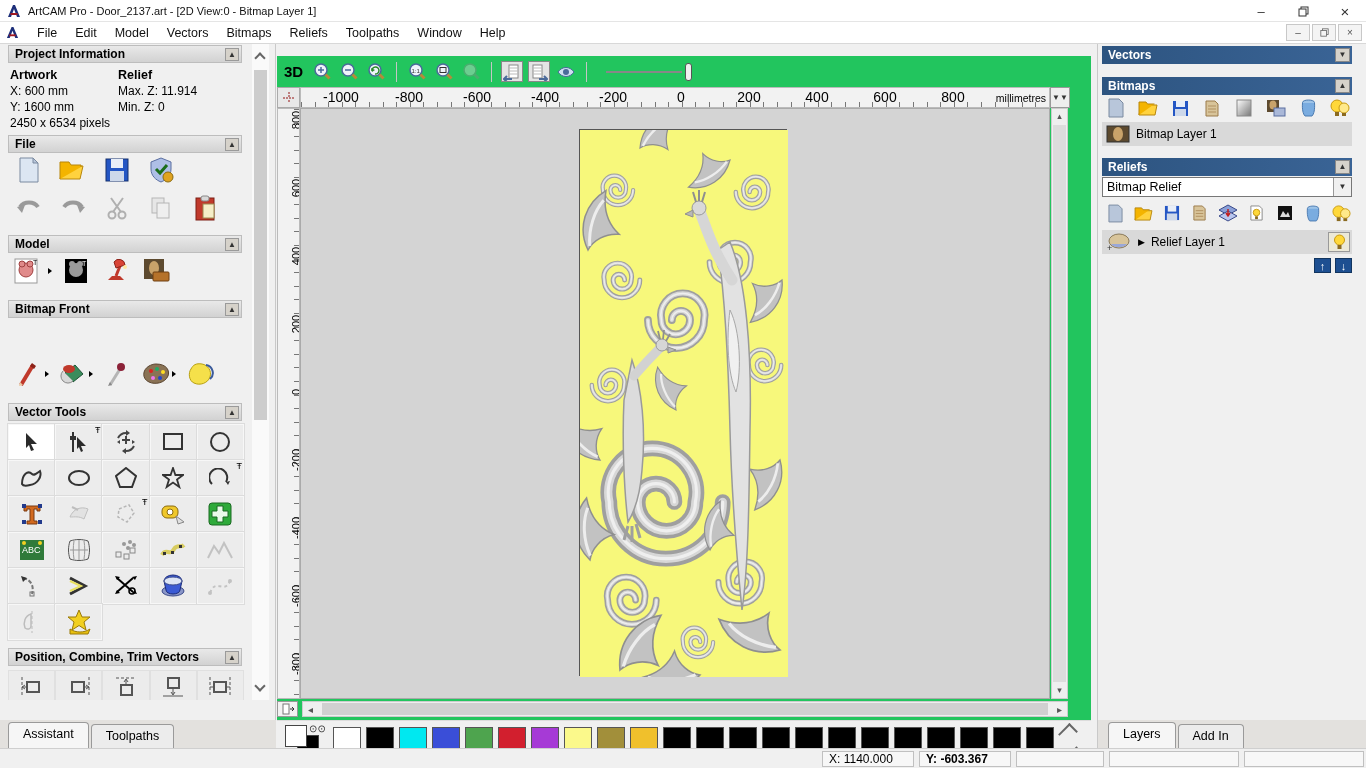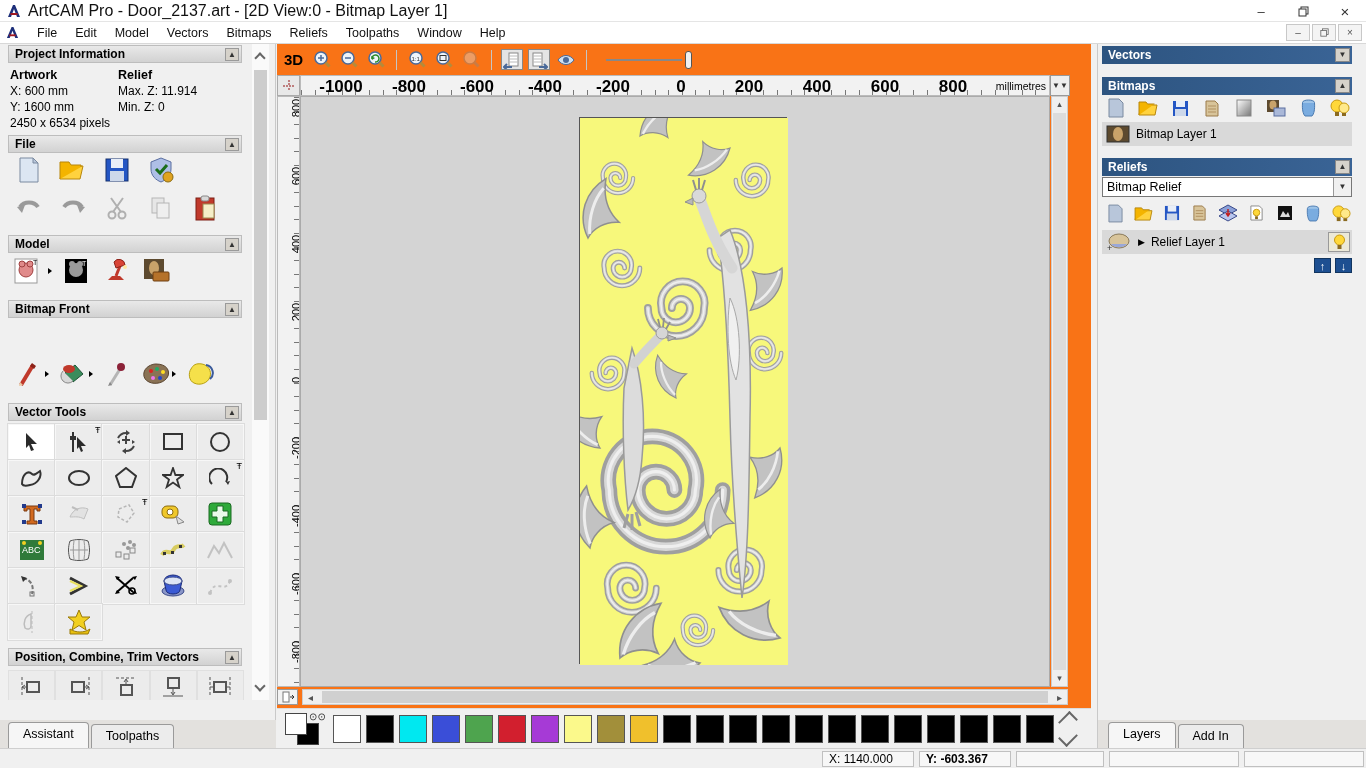--- a/index.html
+++ b/index.html
@@ -2,21 +2,21 @@
 <html><head>
 <meta charset="utf-8">
 <style>
   * { margin:0; padding:0; box-sizing:border-box; font-family:"Liberation Sans", sans-serif; }
   html,body { width:1366px; height:768px; overflow:hidden; background:#f0f0f0; }
   .window { position:relative; width:1366px; height:768px; background:#f0f0f0; font-size:12px; color:#000; }
 
   
   .titlebar { position:absolute; top:0; left:0; right:0; height:22px; background:#ffffff; display:flex; align-items:center; border-bottom:1px solid #e5e5e5; }
   .titlebar .appicon { width:16px; height:14px; margin:0 6px 0 6px; }
-  .titlebar .title { font-size:16px; color:#111; }
+  .titlebar .title { font-size:11px; color:#111; }
   .win-ctrls { margin-left:auto; display:flex; height:100%; }
   .win-btn { width:42px; height:22px; display:flex; align-items:center; justify-content:center; font-size:13px; color:#333; }
 
   
   .menubar { position:absolute; top:22px; left:0; right:0; height:22px; background:#ffffff; display:flex; align-items:center; border-bottom:1px solid #d8d8d8; }
   .menubar .appicon { width:15px; height:13px; margin:0 8px 0 5px; }
   .menu-item { padding:3px 9px; font-size:12.5px; color:#111; cursor:default; }
   .mdi-ctrls { margin-left:auto; display:flex; gap:2px; padding-right:4px; }
   .mdi-btn { width:24px; height:17px; border:1px solid #c8c8c8; background:#f4f4f4; display:flex; align-items:center; justify-content:center; font-size:10px; color:#555; }
 
@@ -46,33 +46,33 @@
   .lp-scroll { position:absolute; top:0; right:6px; width:17px; bottom:48px; background:#fafafa; }
   .chev { position:absolute; left:4px; width:8px; height:8px; border-left:2px solid #666; border-bottom:2px solid #666; }
   .chev.up { top:10px; transform:rotate(135deg); }
   .chev.down { bottom:10px; transform:rotate(-45deg); }
   .lp-thumb { position:absolute; left:2px; top:26px; width:13px; height:350px; background:#cdcdcd; }
   .lp-tabs { position:absolute; left:0; bottom:0px; height:28px; width:276px; background:#e3e1de; display:flex; align-items:flex-end; padding-left:8px; }
   .tab { height:24px; padding:4px 14px 0 14px; border:1px solid #9a9a9a; border-bottom:none; border-radius:4px 4px 0 0; background:#ececec; font-size:12.5px; margin-right:2px; }
   .tab.active { background:#f6f6f6; height:26px; position:relative; z-index:2; }
 
   
-  .canvas-col { position:absolute; top:44px; left:277px; width:814px; bottom:20px; background:#f97316; }
+  .canvas-col { position:absolute; top:56px; left:277px; width:814px; bottom:20px; background:#22c55e; }
   .cv-toolbar { position:absolute; top:2px; left:4px; height:27px; display:flex; align-items:center; gap:5px; }
   .btn3d { font-weight:bold; font-size:15px; padding:0 3px; }
   .tsep { width:1px; height:20px; background:#c5c5c5; margin:0 4px; }
   .tbtn { width:22px; height:21px; display:flex; align-items:center; justify-content:center; }
   .tbtn.toggled { border:1px solid #888; background:#e4e4e4; }
   .zoom-slider { position:relative; width:88px; height:20px; margin-left:10px; }
   .zoom-slider .ln { position:absolute; top:9px; left:0; width:76px; height:2px; background:#888; }
   .zoom-slider .hd { position:absolute; right:2px; top:1px; width:7px; height:18px; border:1px solid #555; border-radius:3px; background:#f0f0f0; }
   .ruler-corner { position:absolute; top:31px; left:0px; width:23px; height:21px; border:1px solid #aaa; background:#e8e8e8; display:flex; align-items:center; justify-content:center; }
   .hruler { position:absolute; top:31px; left:23px; width:750px; height:21px; background:#f2f2f2; border:1px solid #bbb; overflow:hidden; }
   .hruler .ticks { position:absolute; bottom:0; left:0; right:0; height:5px; background:repeating-linear-gradient(90deg,#777 0 1px,transparent 1px 13.6px); }
-  .hr-lbl { position:absolute; top:1px; font-size:17px; transform:translateX(-50%);font-weight:bold; }
+  .hr-lbl { position:absolute; top:1px; font-size:14px; transform:translateX(-50%); }
   .hr-units { position:absolute; right:3px; top:4px; font-size:10.5px; }
   .units-btn { position:absolute; top:31px; left:773px; width:20px; height:21px; border:1px solid #999; background:#eee; text-align:center; font-size:8px; line-height:19px; color:#333; }
   .vruler { position:absolute; top:52px; left:0; width:23px; height:591px; background:#f2f2f2; border:1px solid #bbb; overflow:hidden; }
   .vruler .ticks { position:absolute; right:0; top:0; bottom:0; width:5px; background:repeating-linear-gradient(180deg,#777 0 1px,transparent 1px 13.6px); }
   .vr-lbl { position:absolute; left:1px; font-size:11px; transform:rotate(-90deg); transform-origin:center; width:34px; text-align:center; }
   .viewport { position:absolute; top:52px; left:23px; width:750px; height:591px; background:#d4d4d4; border:1px solid #aaa; overflow:hidden; }
   .artwork { position:absolute; left:278px; top:20px; width:208px; height:547px; border:1px solid #555; }
   .vscroll { position:absolute; top:52px; left:774px; width:17px; height:591px; background:#efefef; border:1px solid #ccc; }
   .sarrow { color:#555; font-size:9px; text-align:center; display:block; height:15px; line-height:15px; }
   .vscroll .vthumb { position:absolute; top:16px; left:1px; width:13px; bottom:16px; background:#dcdcdc; }

